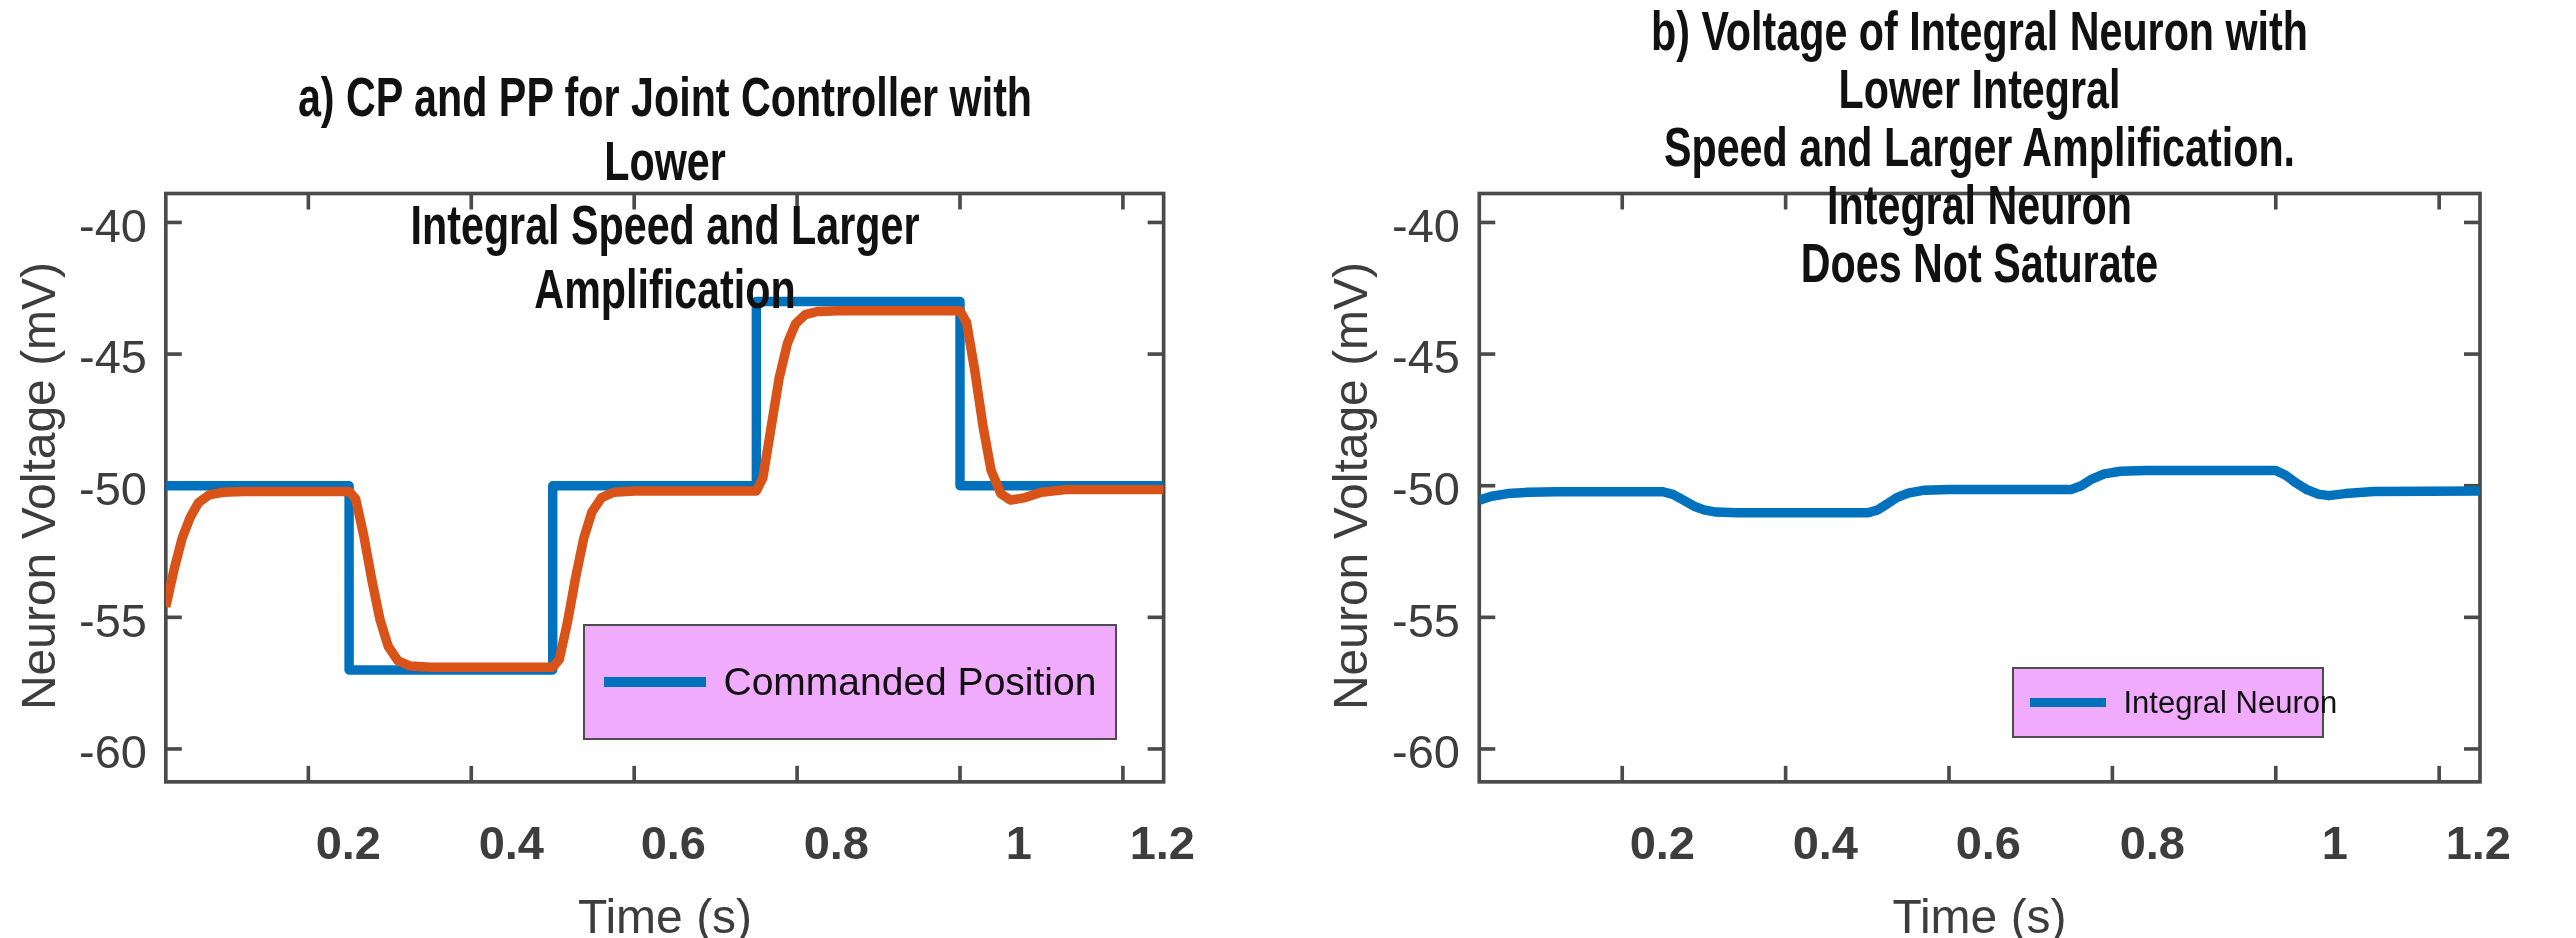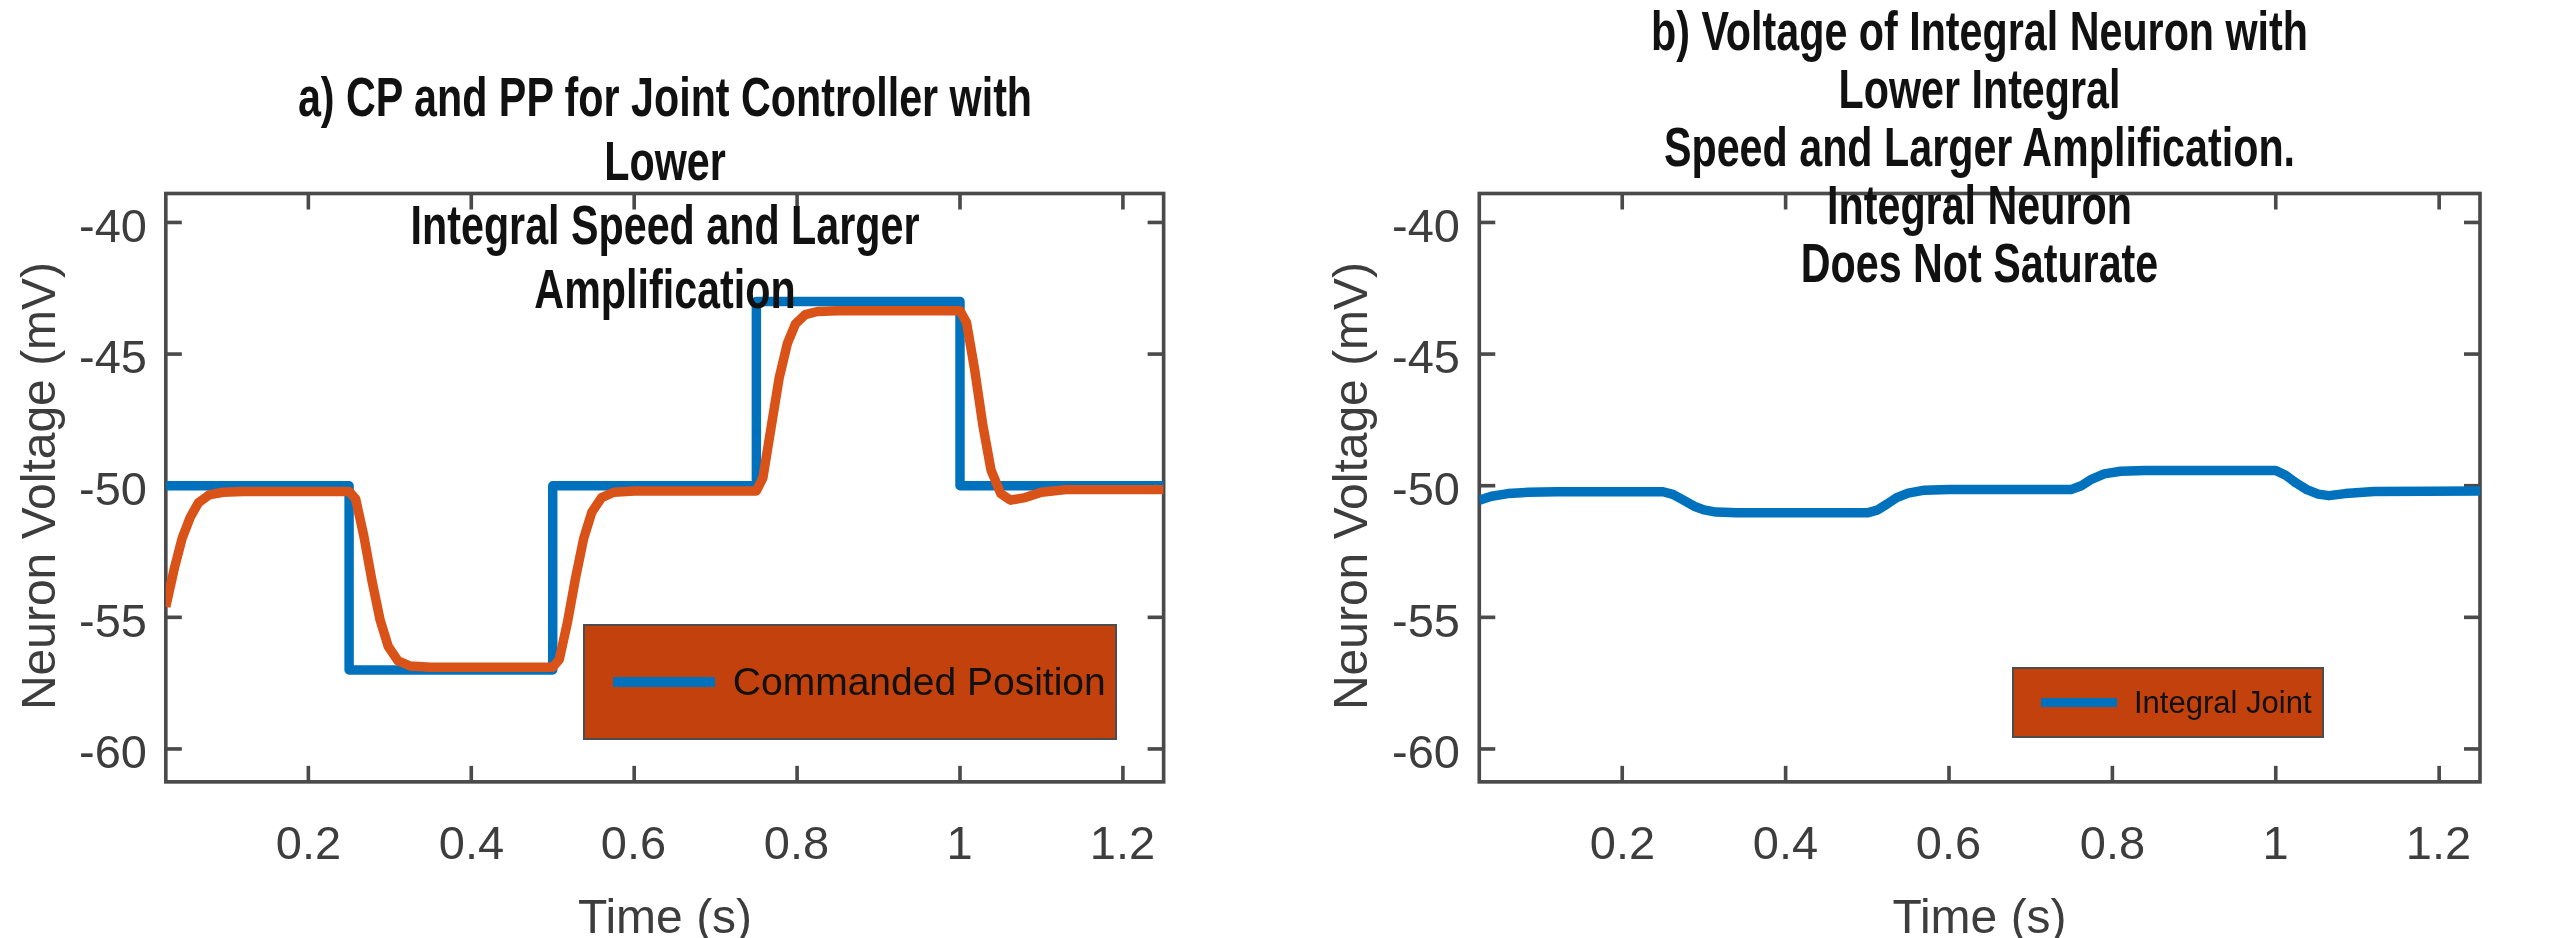--- a/index.html
+++ b/index.html
@@ -10,32 +10,32 @@
          transform:scaleX(0.75);transform-origin:center top;}
   .t-a{left:166px;top:65px;width:998px;line-height:64px;}
   .t-b{left:1479px;top:1.5px;width:1001px;line-height:58px;}
   .ylab{position:absolute;white-space:nowrap;font-size:48px;color:#3d3d3d;
         transform:translate(-50%,-50%) rotate(-90deg);}
   .yl-a{left:38px;top:486px;}
   .yl-b{left:1350px;top:486px;}
   .xlab{position:absolute;text-align:center;font-size:48px;color:#3d3d3d;top:889px;}
   .xl-a{left:166px;width:998px;}
   .xl-b{left:1479px;width:1001px;}
-  .legend{position:absolute;box-sizing:border-box;border:2.2px solid #4d4d4d;background:#c2410c;
-          display:flex;flex-direction:row;justify-content:space-evenly;}
+  .legend{position:absolute;box-sizing:border-box;border:2.2px solid #4d4d4d;background:#f0abfc;
+          display:flex;flex-direction:column;justify-content:space-evenly;}
   .lg-a{left:583px;top:624px;width:534px;height:116px;padding-left:19px;}
   .lg-b{left:2012px;top:667px;width:312px;height:71px;padding-left:16px;}
   .lrow{display:flex;align-items:center;gap:17.5px;}
   .lsample{height:9.5px;flex:0 0 auto;}
   .lg-a .lsample{width:102px;}
   .lg-b .lsample{width:76px;}
   .ltext{color:#111111;white-space:nowrap;}
   .lg-a .ltext{font-size:39px;}
   .lg-b .ltext{font-size:31px;}
-  .xtick{position:absolute;font-size:47px;color:#3d3d3d;text-align:center;width:145px;}
+  .xtick{position:absolute;font-size:47px;color:#3d3d3d;text-align:right;width:145px;font-weight:bold;}
   .ytick{position:absolute;font-size:47px;color:#3d3d3d;text-align:right;width:116px;}
 </style>
 </head>
 <body>
 
 <div class="canvas">
 
   <svg id="plot-svg" width="2576" height="939" viewBox="0 0 3542 1291">
       <clipPath id="clip0">
         <rect x="228" y="266" width="1372" height="809"></rect>
@@ -118,21 +118,21 @@
   <div class="legend lg-a">
     <div class="lrow">
       <span class="lsample" style="background: rgb(0, 114, 189);"></span>
       <span class="ltext">Commanded Position</span>
     </div>
   </div>
 
   <div class="legend lg-b">
     <div class="lrow">
       <span class="lsample" style="background: rgb(0, 114, 189);"></span>
-      <span class="ltext">Integral Joint</span>
+      <span class="ltext">Integral Neuron</span>
     </div>
   </div>
 
   <div id="tick-labels">
       <span class="xtick" style="left: 236px; top: 815px;">0.2</span>
       <span class="xtick" style="left: 399px; top: 815px;">0.4</span>
       <span class="xtick" style="left: 561px; top: 815px;">0.6</span>
       <span class="xtick" style="left: 724px; top: 815px;">0.8</span>
       <span class="xtick" style="left: 887px; top: 815px;">1</span>
       <span class="xtick" style="left: 1050px; top: 815px;">1.2</span>

